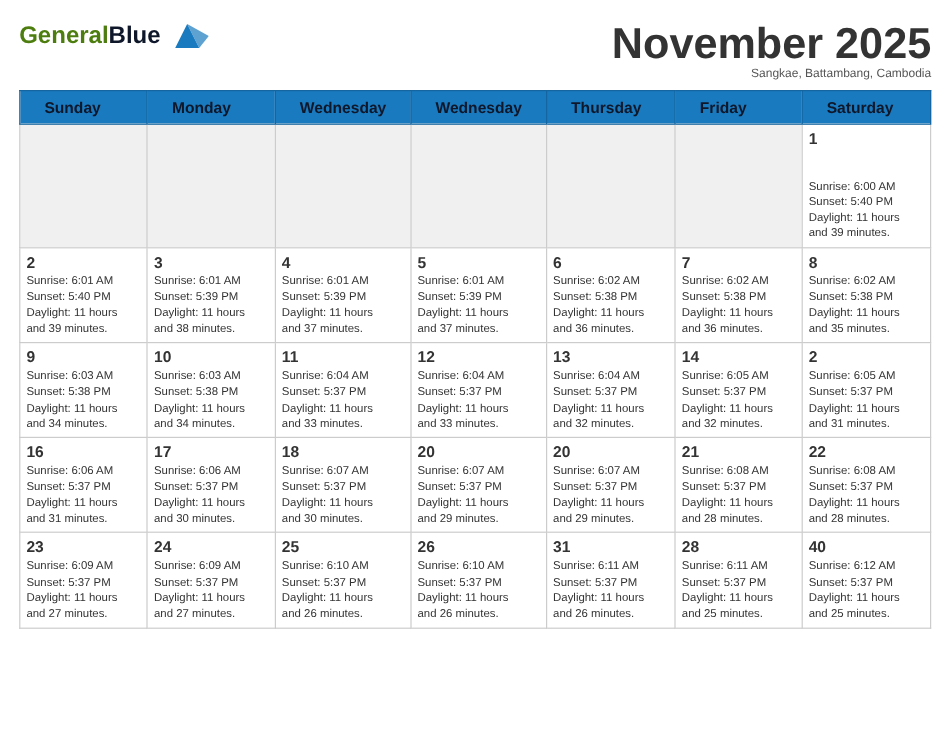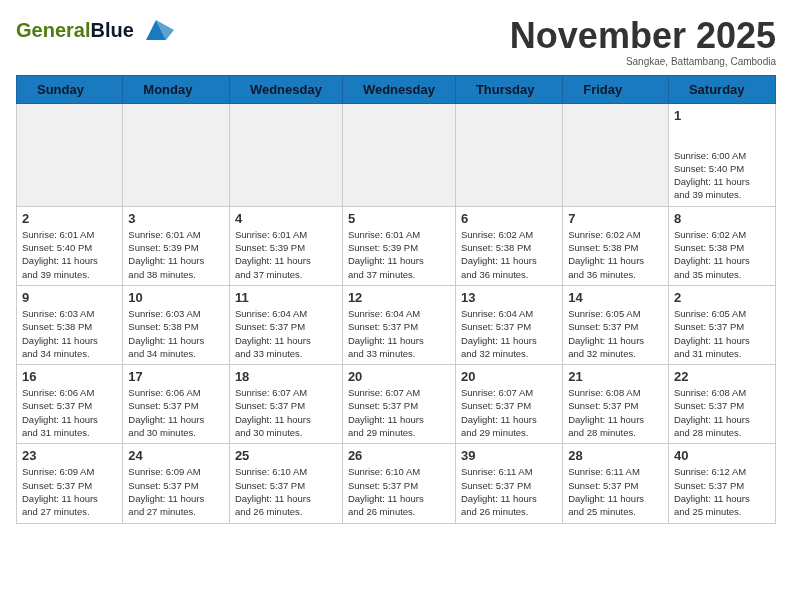--- a/index.html
+++ b/index.html
@@ -309,21 +309,21 @@
 and 26 minutes.</div>
         </td>
         <td>
           <span class="day-num">26</span>
           <div class="day-info" style="white-space: pre-line;">Sunrise: 6:10 AM
 Sunset: 5:37 PM
 Daylight: 11 hours
 and 26 minutes.</div>
         </td>
         <td>
-          <span class="day-num">39</span>
+          <span class="day-num">31</span>
           <div class="day-info" style="white-space: pre-line;">Sunrise: 6:11 AM
 Sunset: 5:37 PM
 Daylight: 11 hours
 and 26 minutes.</div>
         </td>
         <td>
           <span class="day-num">28</span>
           <div class="day-info" style="white-space: pre-line;">Sunrise: 6:11 AM
 Sunset: 5:37 PM
 Daylight: 11 hours

